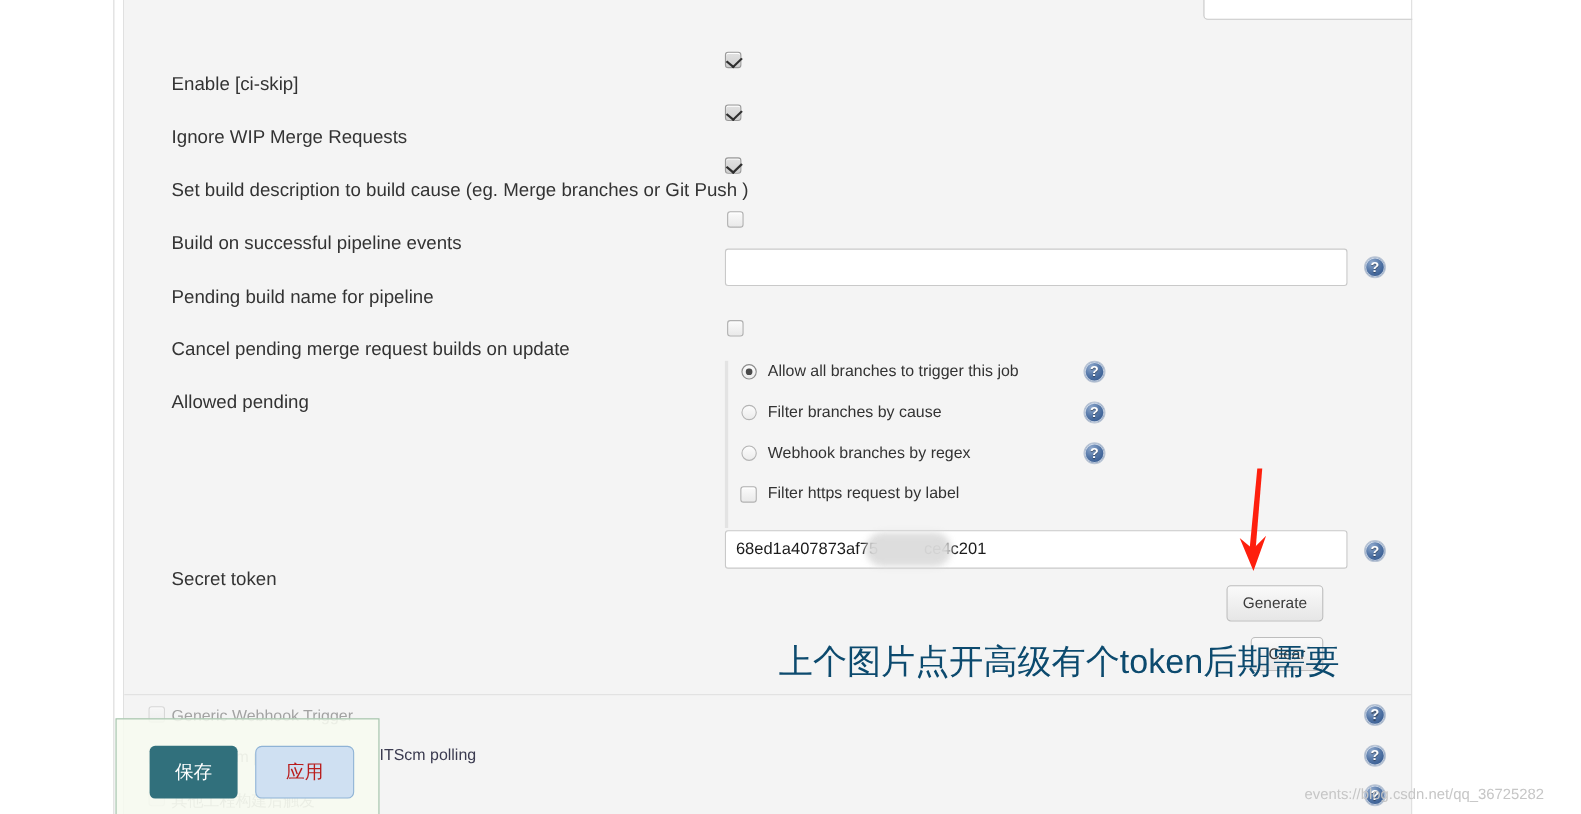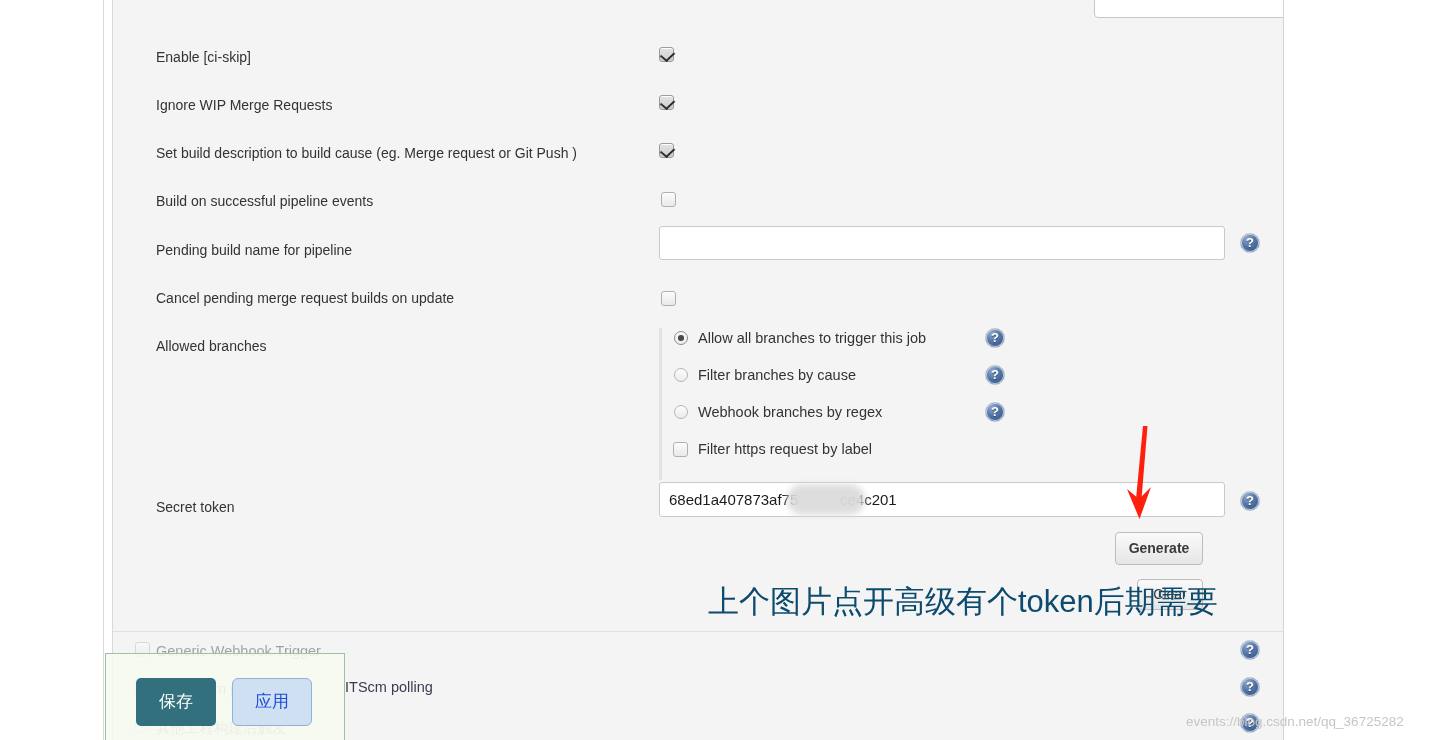--- a/index.html
+++ b/index.html
@@ -53,24 +53,25 @@
 
   
   .row {
     position: absolute;
     left: 0; width: 1170px;
     height: 0;
   }
   .row-label {
     position: absolute;
     left: 43px;
-    font-size: 14px;
+    font-size: 17px;
     color: #333333;
     white-space: nowrap;
     line-height: 16px;
+    margin-top: 20px;
   }
 
   
   .cb {
     position: absolute;
     width: 15px; height: 15px;
     border-radius: 3px;
     border: 1px solid #b0b0b0;
     background: linear-gradient(#fbfbfb, #e9e9e9);
     box-shadow: inset 0 1px 0 #ffffff;
@@ -156,21 +157,21 @@
   }
 
   
   .btn {
     position: absolute;
     background: linear-gradient(#fafafa, #e6e6e6);
     border: 1px solid #bdbdbd;
     border-radius: 4px;
     font-family: "Liberation Sans", sans-serif;
     font-size: 14px;
-    font-weight: bold;
+    font-weight: normal;
     color: #3a3a3a;
     text-align: center;
     cursor: pointer;
   }
 
   
   .faded { opacity: 0.42; }
   .faded-label {
     position: absolute;
     left: 43px;
@@ -201,25 +202,25 @@
     color: #ffffff;
     font-size: 17px;
     font-family: "Liberation Sans", sans-serif;
     text-align: center;
     line-height: 48px;
     cursor: pointer;
   }
   .btn-apply {
     position: absolute;
     left: 126px; top: 24px;
-    width: 80px; height: 48px;
+    width: 90px; height: 48px;
     background: #cfe0f2;
     border: 1px solid #8fb3d6;
     border-radius: 6px;
-    color: #1d4ed8;
+    color: #b91c1c;
     font-size: 17px;
     font-family: Liberation Sans, sans-serif;
     text-align: center;
     line-height: 46px;
     cursor: pointer;
   }
 
   
   .anno-text {
     position: absolute;
@@ -265,42 +266,42 @@
       <div class="row-label">Enable [ci-skip]</div>
       <div class="cb checked" style="left:546px; top:-2px;"></div>
     </div>
 
     <div class="row" style="top:97px;">
       <div class="row-label">Ignore WIP Merge Requests</div>
       <div class="cb checked" style="left:546px; top:-2px;"></div>
     </div>
 
     <div class="row" style="top:145px;">
-      <div class="row-label">Set build description to build cause (eg. Merge request or Git Push )</div>
+      <div class="row-label">Set build description to build cause (eg. Merge branches or Git Push )</div>
       <div class="cb checked" style="left:546px; top:-2px;"></div>
     </div>
 
     <div class="row" style="top:193px;">
       <div class="row-label">Build on successful pipeline events</div>
       <div class="cb" style="left:548px; top:-1px;"></div>
     </div>
 
     <div class="row" style="top:242px;">
       <div class="row-label">Pending build name for pipeline</div>
       <input class="txt" style="left: 546px; top: -16px; width: 566px; height: 34px;" placeholder="">
       <div class="help" style="left:1127px; top:-9px;"></div>
     </div>
 
     <div class="row" style="top:290px;">
       <div class="row-label">Cancel pending merge request builds on update</div>
       <div class="cb" style="left:548px; top:1px;"></div>
     </div>
 
     <div class="row" style="top:338px;">
-      <div class="row-label">Allowed branches</div>
+      <div class="row-label">Allowed pending</div>
 
       <div class="radio-block" style="top:-10px;">
 
         <div class="radio-item" style="top:0px;">
           <span class="radio on"></span>
           <span class="radio-label">Allow all branches to trigger this job</span>
           <span class="help" style="left:311px; top:0px;"></span>
         </div>
 
         <div class="radio-item" style="top:37px;">

